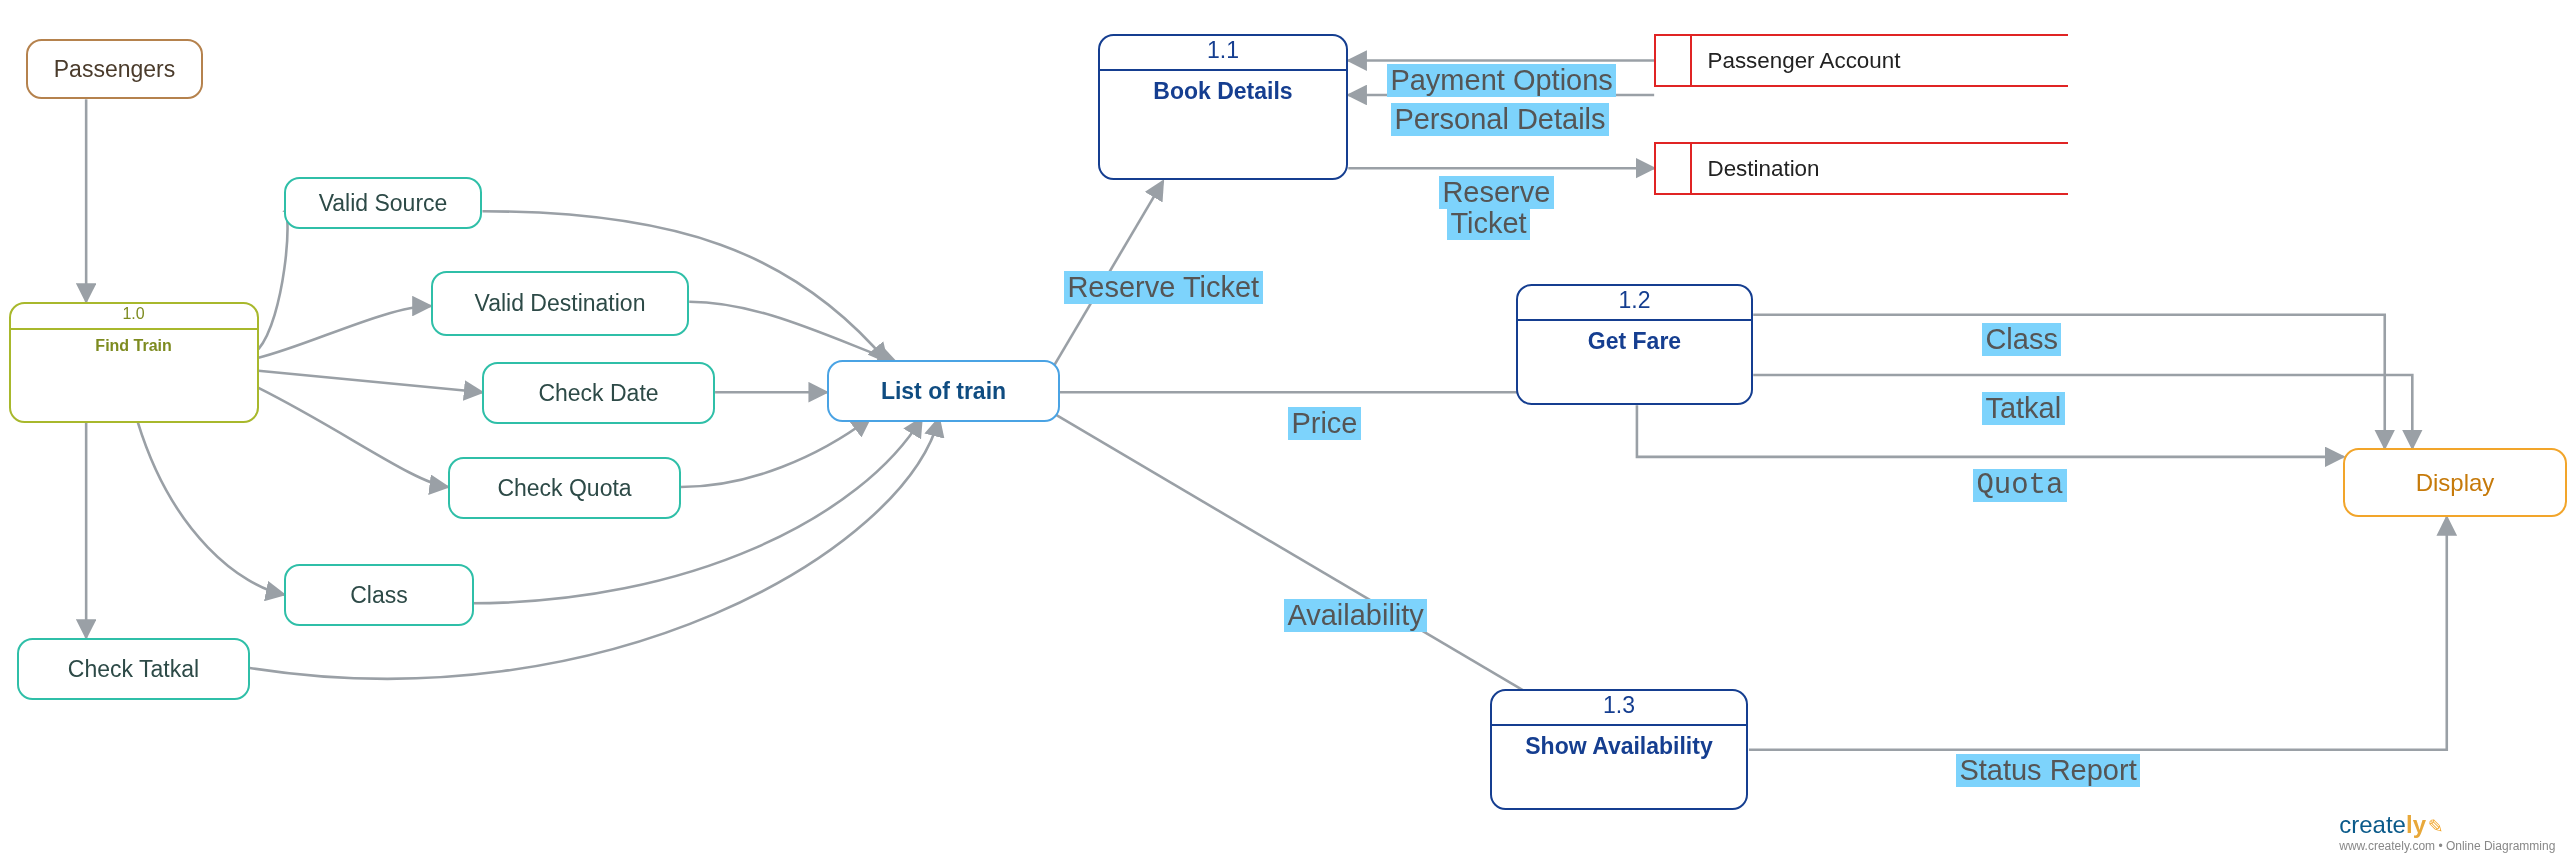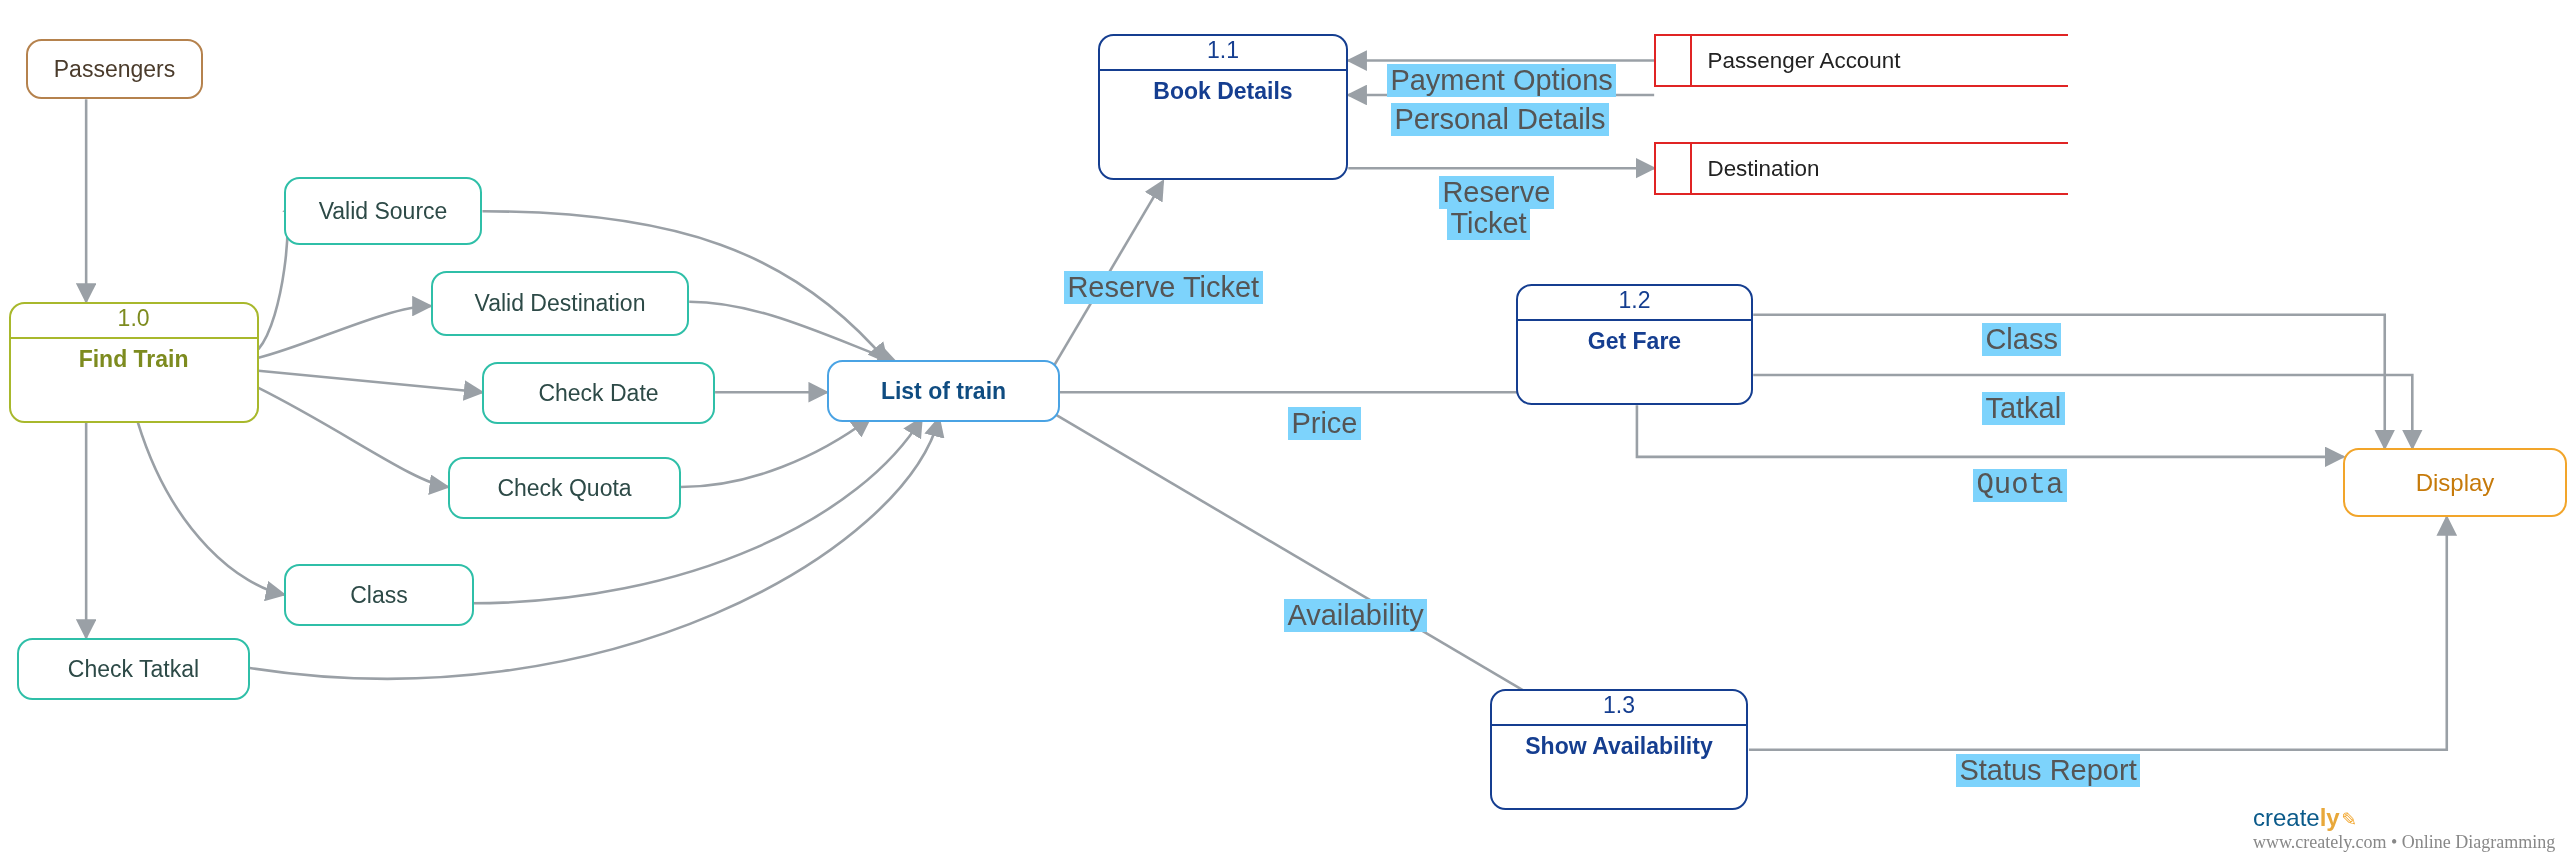--- a/index.html
+++ b/index.html
@@ -108,23 +108,22 @@
     align-items:flex-end;
     gap:6.9px;
   }
   .footer .brand {
     font-size:24px;
     color:#0a5a8a;
     font-weight:500;
   }
   .footer .brand .accent { color:#e8a83a; font-weight:700;}
   .footer .sub {
-    font-size:18px;
+    font-size:12px;
     color:#888;
-    font-family:Liberation Serif, serif;
   }
   .bulb { color:#f2a52a; font-size:19px; margin-left:1.7px;}
 </style>
 </head>
 <body>
 
 <div class="canvas">
 
   <svg class="arrows" viewBox="0 0 2990 1000" width="2576" height="862">
     <defs>
@@ -166,29 +165,29 @@
       <path d="M 1900 470 L 1900 530 L 2720 530" marker-end="url(#arrow)"></path>
 
       <path d="M 2030 870 L 2840 870 L 2840 600" marker-end="url(#arrow)"></path>
     </g>
   </svg>
 
   <div class="node brown plain" style="left:26px; top:39px; width:177px; height:60px; font-size:23px;">
     <span>Passengers</span>
   </div>
 
-  <div class="node olive" style="left:8.6px; top:302px; width:250px; height:121px; font-size:23px;">
+  <div class="node olive" style="left:8.6px; top:302px; width:250px; height:121px; font-size:16px;">
     <div class="header-split">
       <span class="num">1.0</span>
       <div class="divider" style="border-color:#a8b82c;"></div>
       <span class="title">Find Train</span>
     </div>
   </div>
 
-  <div class="node teal plain" style="left:284px; top:177px; width:198px; height:68px; font-size:23px;">
+  <div class="node teal plain" style="left:284px; top:177px; width:198px; height:52px; font-size:23px;">
     <span>Valid Source</span>
   </div>
   <div class="node teal plain" style="left:431px; top:271px; width:258px; height:65px; font-size:23px;">
     <span>Valid Destination</span>
   </div>
   <div class="node teal plain" style="left:482px; top:362px; width:233px; height:62px; font-size:23px;">
     <span>Check Date</span>
   </div>
   <div class="node teal plain" style="left:448px; top:457px; width:233px; height:62px; font-size:23px;">
     <span>Check Quota</span>

